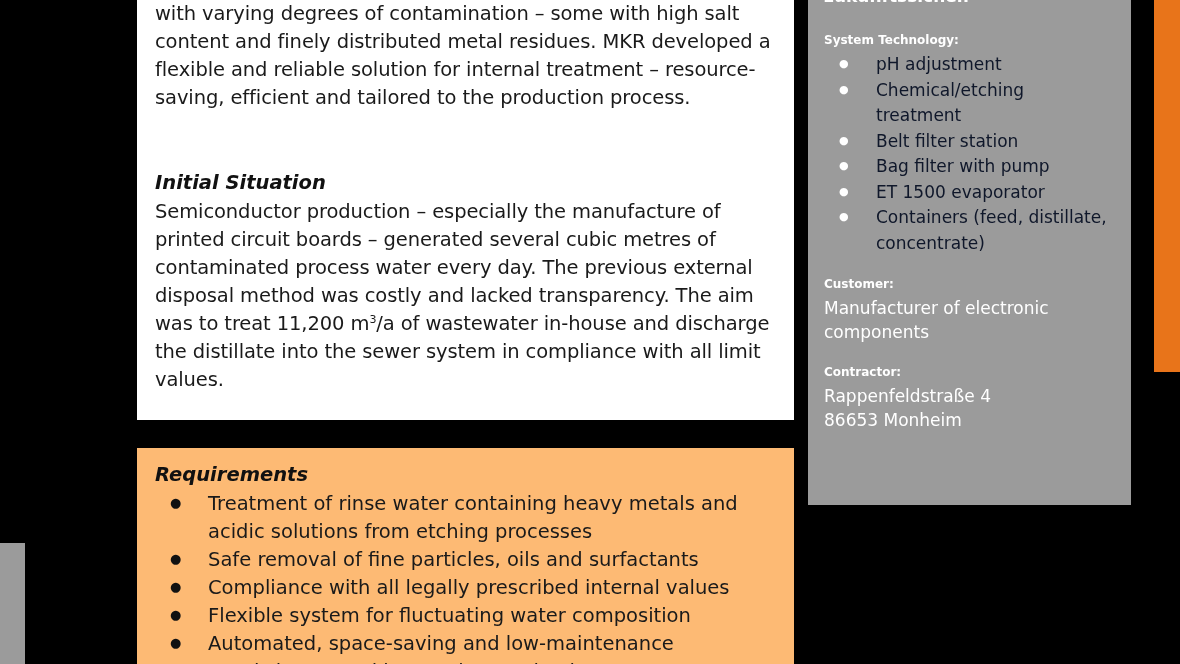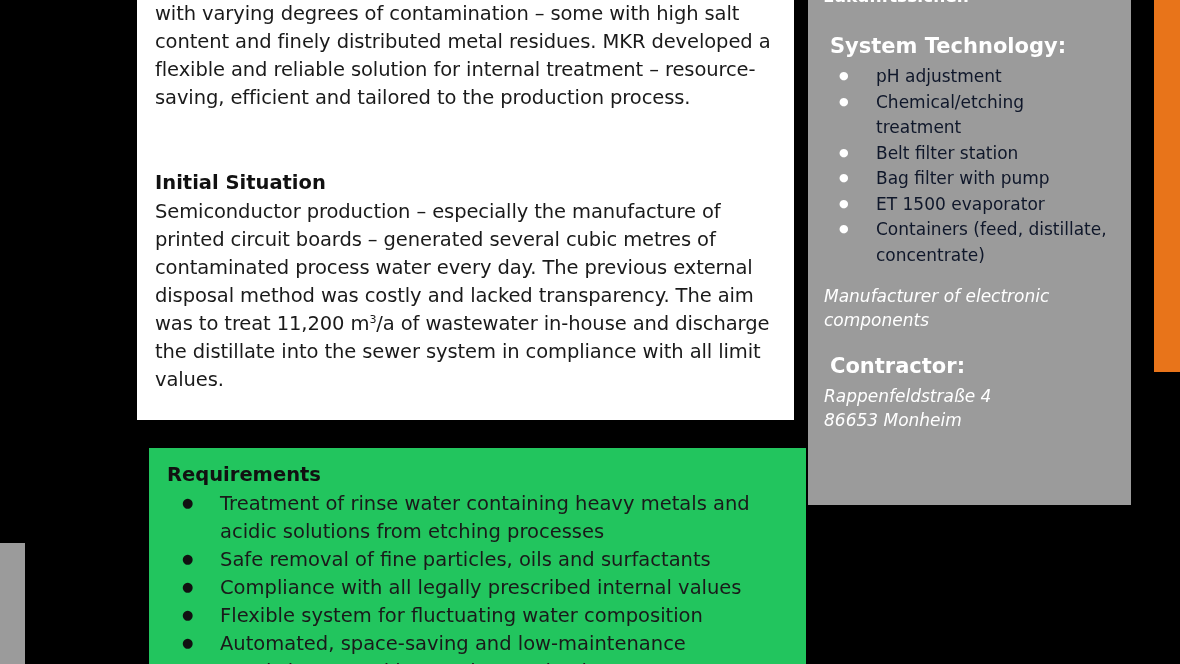--- a/index.html
+++ b/index.html
@@ -51,43 +51,44 @@
     top: -16px;
     width: 657px;
     height: 436px;
     background: #ffffff;
     box-sizing: border-box;
     padding: 16px 18px 10px 18px;
   }
 
   .card-req {
     position: absolute;
-    left: 149px;
+    left: 137px;
     top: 448px;
     width: 657px;
     height: 216px;
-    background: #22c55e;
+    background: #fdba74;
     box-sizing: border-box;
     padding: 14px 18px 10px 18px;
   }
 
   .body-text {
     font-size: 19.5px;
     line-height: 28px;
     color: #1a1a1a;
     margin: 0;
     letter-spacing: -0.1px;
   }
 
   .section-head {
     font-size: 19.5px;
     line-height: 26px;
     font-weight: bold;
     color: #111111;
     margin: 0 0 2px 0;
+    font-style: italic;
   }
 
   .gap {
     height: 58px;
   }
 
   sup {
     font-size: 11px;
     vertical-align: super;
     line-height: 0;
@@ -129,32 +130,31 @@
     color: #ffffff;
   }
   .side-intro {
     font-size: 17px;
     line-height: 24px;
     font-weight: bold;
     color: #ffffff;
     margin: 0;
   }
   .side-head {
-    font-size: 21px;
+    font-size: 12px;
     line-height: 24px;
     font-weight: bold;
     color: #ffffff;
-    margin: 6px;
+    margin: 0;
   }
   .side-text {
     font-size: 17px;
     line-height: 24px;
     color: #ffffff;
     margin: 0;
-    font-style: italic;
   }
   ul.slist {
     list-style: none;
     margin: 0;
     padding: 0;
   }
   ul.slist li {
     position: relative;
     padding-left: 52px;
     font-size: 17px;
@@ -205,20 +205,21 @@
     <h3 class="side-head">System Technology:</h3>
     <ul class="slist">
       <li>pH adjustment</li>
       <li>Chemical/etching treatment</li>
       <li>Belt filter station</li>
       <li>Bag filter with pump</li>
       <li>ET 1500 evaporator</li>
       <li>Containers (feed, distillate, concentrate)</li>
     </ul>
     <div class="sp-gap-md"></div>
+    <h3 class="side-head">Customer:</h3>
     <p class="side-text">Manufacturer of electronic components</p>
     <div class="sp-gap-md"></div>
     <h3 class="side-head">Contractor:</h3>
     <p class="side-text">Rappenfeldstraße 4</p>
     <p class="side-text">86653 Monheim</p>
   </div>
 
 </div>
 
 </body></html>

